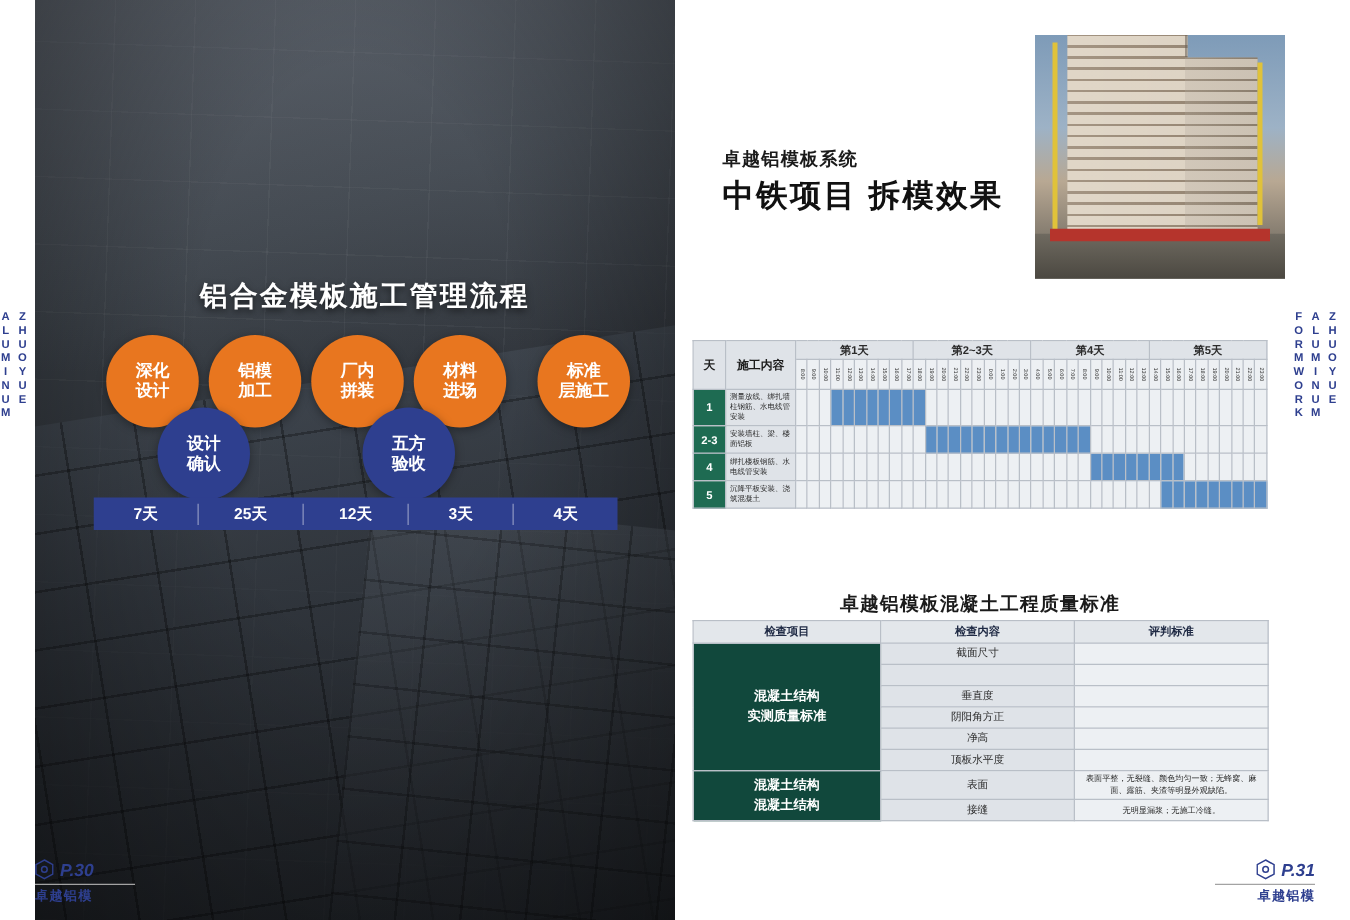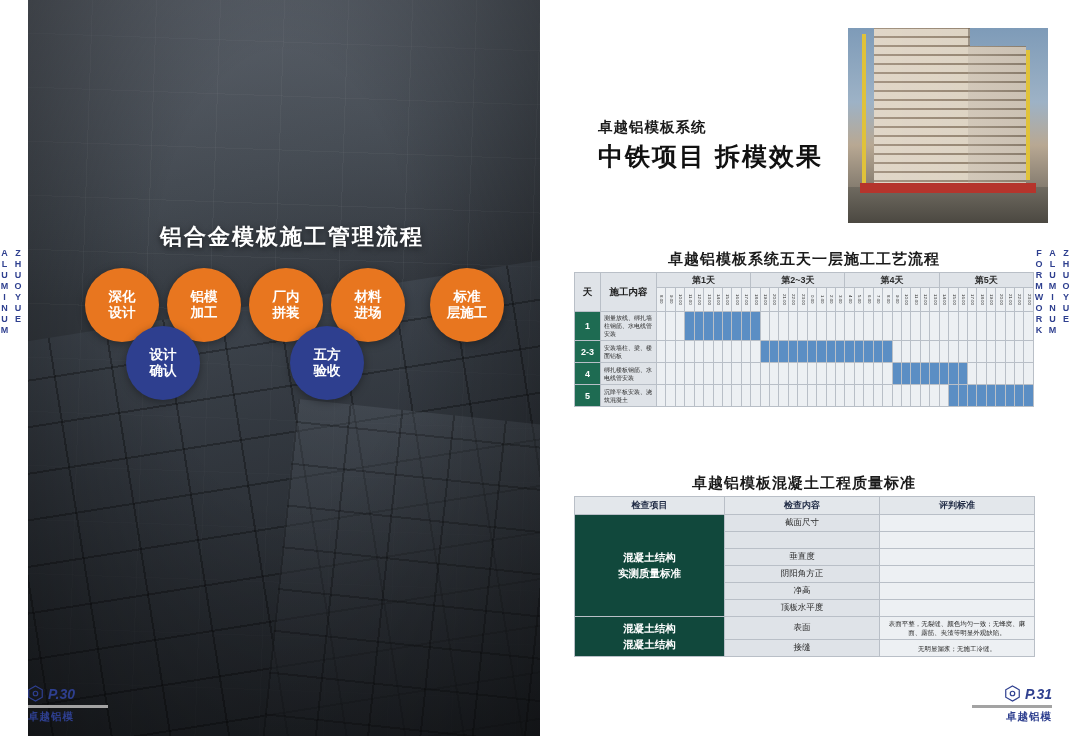--- a/index.html
+++ b/index.html
@@ -93,35 +93,35 @@
   }
   .footer-right {
     position: absolute; right: 28px; bottom: 12px; width: 80px; text-align: right;
   }
   .fl-row { display: flex; align-items: center; gap: 5px; }
   .fr-row { display: flex; align-items: center; gap: 5px; justify-content: flex-end; }
   .hexicon { width: 15px; height: 17px; display: block; }
   .pnum { color: #2e3f8f; font-size: 14px; font-weight: bold; font-style: italic; }
   .fbrand {
     margin-top: 3px; color: #2e3f8f; font-size: 10.5px; font-weight: bold;
-    border-top: 3px solid #a3a3a3; padding-top: 2px; letter-spacing: 1px;
+    border-top: 1px solid #a3a3a3; padding-top: 2px; letter-spacing: 1px;
   }
 
   
   .vtext {
     position: absolute; width: 16px; color: #2e3f8f;
     font-size: 9px; font-weight: bold; letter-spacing: 1px;
     writing-mode: vertical-rl; text-orientation: upright;
     line-height: 1.5;
   }
   .vleft  { left: 8px;  top: 248px; }
   .vright { right: 8px; top: 248px; }
 
   
-  .right-page { position: absolute; left: 556px; top: 0; width: 496px; height: 736px; }
+  .right-page { position: absolute; left: 536px; top: 0; width: 496px; height: 736px; }
 
   .hero-photo {
     position: absolute; left: 292px; top: 28px; width: 200px; height: 195px;
     background: linear-gradient(180deg, #7e9bb8 0%, #9db2c6 38%, #b8a893 60%, #8e8476 78%, #5d5a52 100%);
     overflow: hidden;
   }
   .hp-building {
     position: absolute; left: 26px; top: 0; width: 96px; height: 172px;
     background:
       repeating-linear-gradient(0deg, rgba(120,100,80,.55) 0px, rgba(120,100,80,.55) 2px, rgba(225,215,200,.9) 2px, rgba(225,215,200,.9) 9px),
@@ -238,20 +238,27 @@
       <div class="circle blue cb0">
         <span>设计</span>
         <span>确认</span>
       </div>
       <div class="circle blue cb1">
         <span>五方</span>
         <span>验收</span>
       </div>
     </div>
 
+    <div class="daysbar">
+      <div class="cell">7天</div>
+      <div class="cell">25天</div>
+      <div class="cell">12天</div>
+      <div class="cell">3天</div>
+      <div class="cell">4天</div>
+    </div>
   </div>
 
   <div class="vtext vleft">
     <div>ZHUOYUE</div>
     <div>ALUMINUM</div>
 
   </div>
   <div class="vtext vright">
     <div>ZHUOYUE</div>
     <div>ALUMINUM</div>
@@ -287,21 +294,20 @@
       <div class="hp-building2"></div>
       <div class="hp-crane"></div>
       <div class="hp-crane2"></div>
       <div class="hp-ground"></div>
       <div class="hp-sign"></div>
     </div>
 
     <div class="hero-sub">卓越铝模板系统</div>
     <div class="hero-main">中铁项目 拆模效果</div>
 
-    <div class="sec-title t1">卓越铝模板系统五天一层施工工艺流程</div>
 
     <table class="gantt">
       <colgroup>
         <col style="width:26px">
           <col style="width:56px">
       </colgroup>
       <tbody id="gantt-body">
           <tr>
             <td class="hcell" rowspan="2">天</td>
             <td class="hcell" rowspan="2">施工内容</td>

